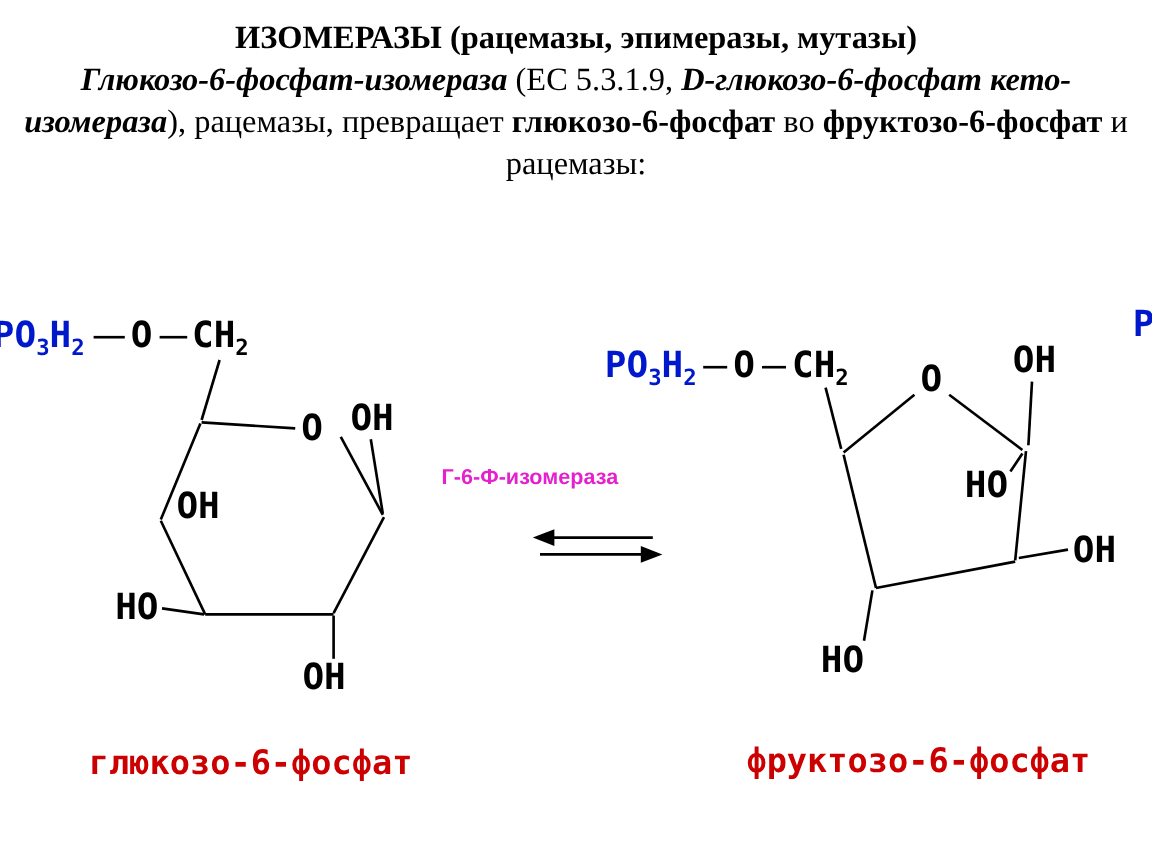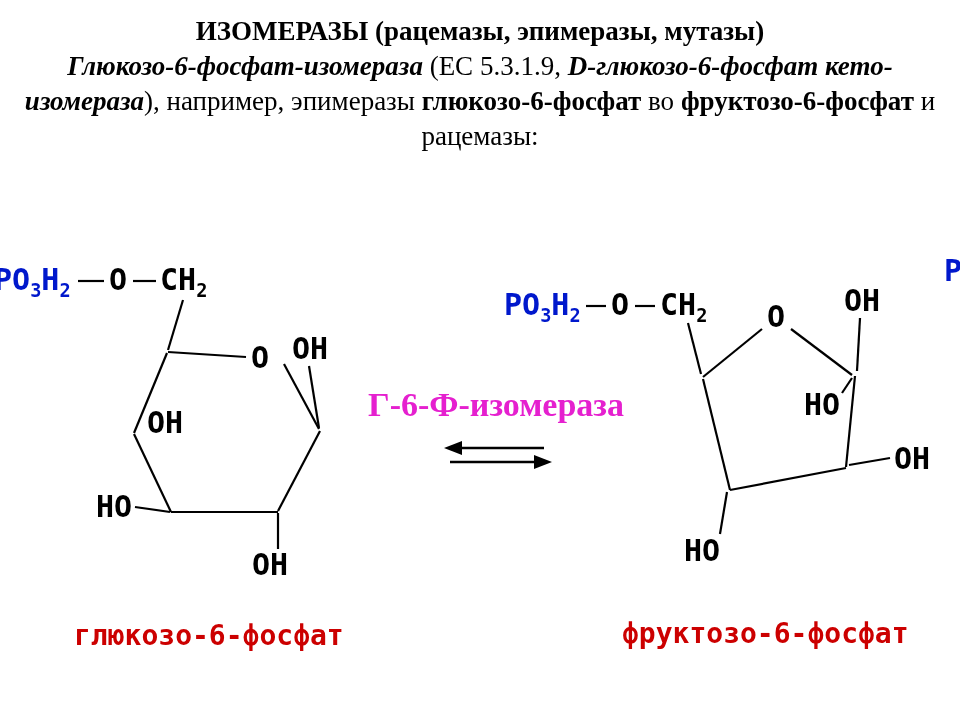--- a/index.html
+++ b/index.html
@@ -43,44 +43,44 @@
     font-weight: bold;
     font-size: 28px;
     line-height: 1;
     white-space: nowrap;
     color: var(--name-red, #cc0000);
   }
   .enzyme {
     position: absolute;
     left: 368px;
     top: 388px;
-    font-family: Liberation Serif, serif;
+    font-family: Liberation Sans, sans-serif;
     font-weight: bold;
-    font-size: 34px;
+    font-size: 18px;
     line-height: 1;
     white-space: nowrap;
     color: var(--enzyme-magenta, #e520cf);
   }
   svg.bonds {
     position: absolute;
     left: 0; top: 0;
     width: 960px; height: 720px;
   }
   svg.bonds line { stroke: #000; stroke-width: 2.2; }
   svg.bonds .arrow-line { stroke: #000; stroke-width: 2.4; }
   svg.bonds polygon { fill: #000; }
 </style>
 </head>
 <body>
 
 <div class="slide">
 
   <div class="title-block">
     <div class="b">ИЗОМЕРАЗЫ (рацемазы, эпимеразы, мутазы)</div>
-    <p><span class="bi">Глюкозо-6-фосфат-изомераза</span><span> (ЕС 5.3.1.9, </span><span class="bi">D-глюкозо-6-фосфат кето-изомераза</span><span>), например, эпимеразы </span><span class="b">глюкозо-6-фосфат</span><span> во </span><span class="b">фруктозо-6-фосфат</span><span> и рацемазы:</span></p>
+    <p><span class="bi">Глюкозо-6-фосфат-изомераза</span><span> (ЕС 5.3.1.9, </span><span class="bi">D-глюкозо-6-фосфат кето-изомераза</span><span>), рацемазы, превращает </span><span class="b">глюкозо-6-фосфат</span><span> во </span><span class="b">фруктозо-6-фосфат</span><span> и рацемазы:</span></p>
   </div>
 
   <svg class="bonds" viewBox="0 0 960 720" aria-hidden="true">
     <g>
       <line x1="78" y1="281" x2="104" y2="281"></line>
       <line x1="133" y1="281" x2="156" y2="281"></line>
       <line x1="183" y1="300" x2="168" y2="350"></line>
       <line x1="168" y1="352" x2="246" y2="357"></line>
       <line x1="284" y1="364" x2="319" y2="429"></line>
       <line x1="319" y1="428" x2="309" y2="366"></line>

